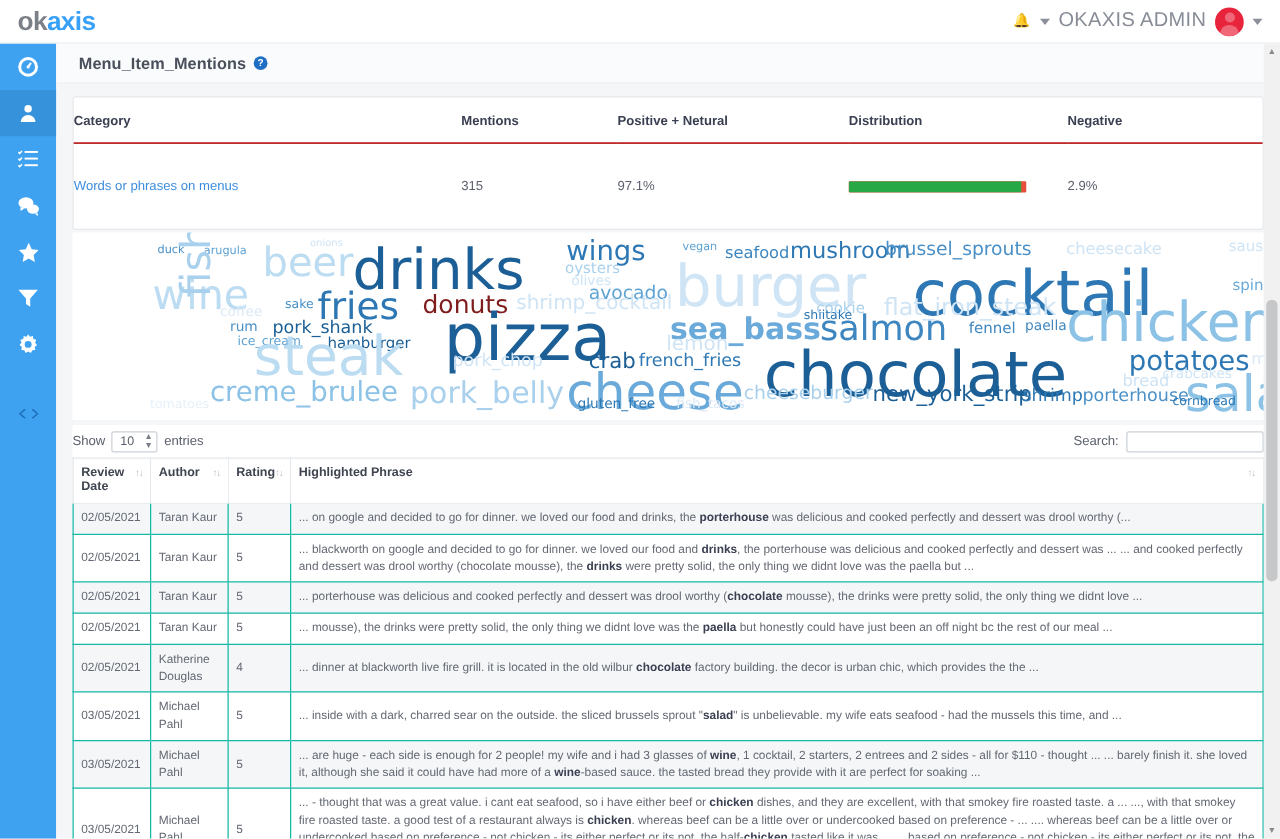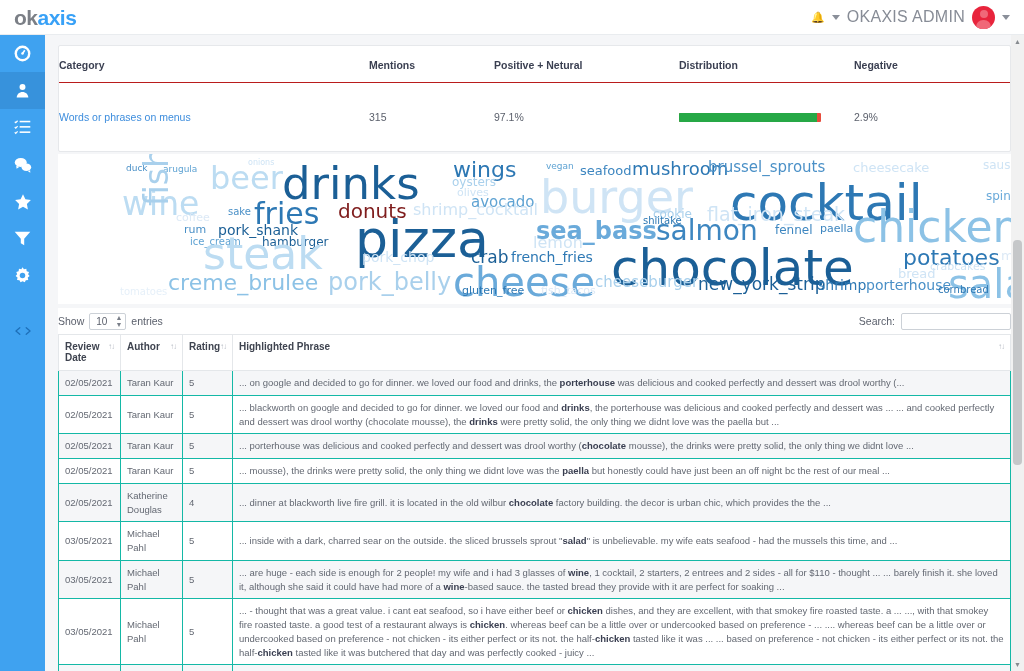--- a/index.html
+++ b/index.html
@@ -210,20 +210,24 @@
   <div class="side-item code">
     <svg width="18" height="14" viewBox="0 0 28 16" fill="none" stroke="currentColor" stroke-width="2" stroke-linecap="round" stroke-linejoin="round">
         <polyline points="9,3 3,8 9,13"></polyline>
         <polyline points="19,3 25,8 19,13"></polyline>
       </svg>
   </div>
 </div>
 
 <div class="main">
 
+  <div class="pagehead">
+    <h1>Menu_Item_Mentions</h1>
+    <span class="help-icon">?</span>
+  </div>
 
   <div class="card">
     <table class="sumtable">
       <thead>
         <tr>
           <th class="c-cat">Category</th>
           <th class="c-men">Mentions</th>
           <th class="c-pos">Positive + Netural</th>
           <th class="c-dis">Distribution</th>
           <th class="c-neg">Negative</th>

